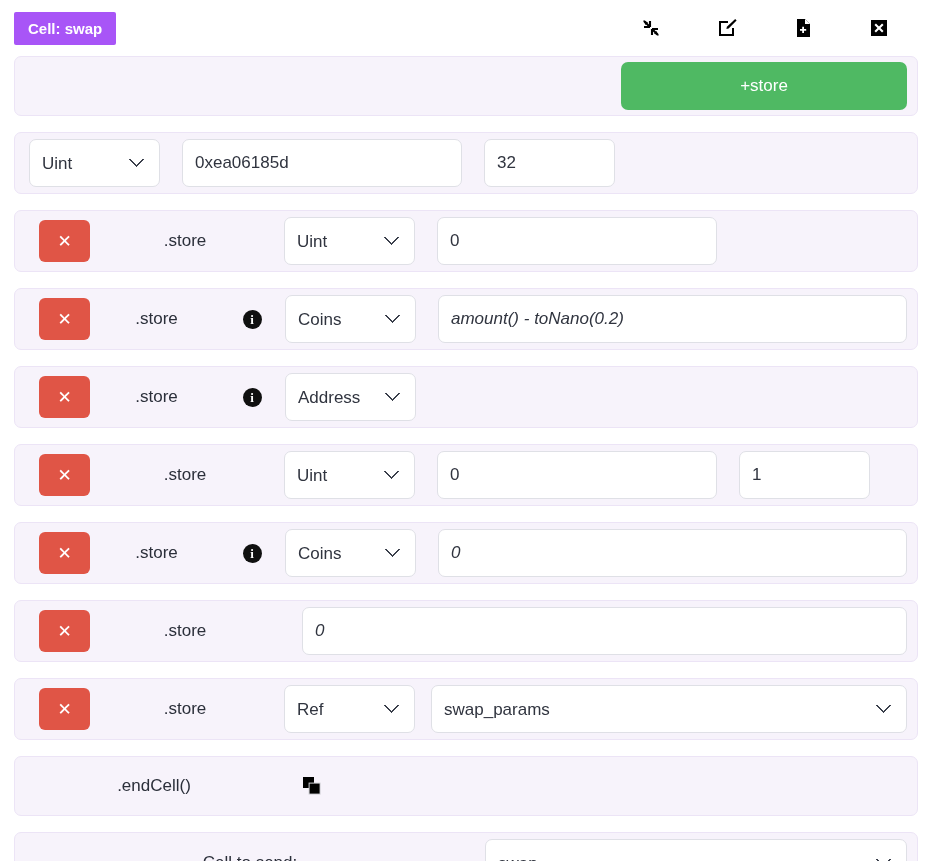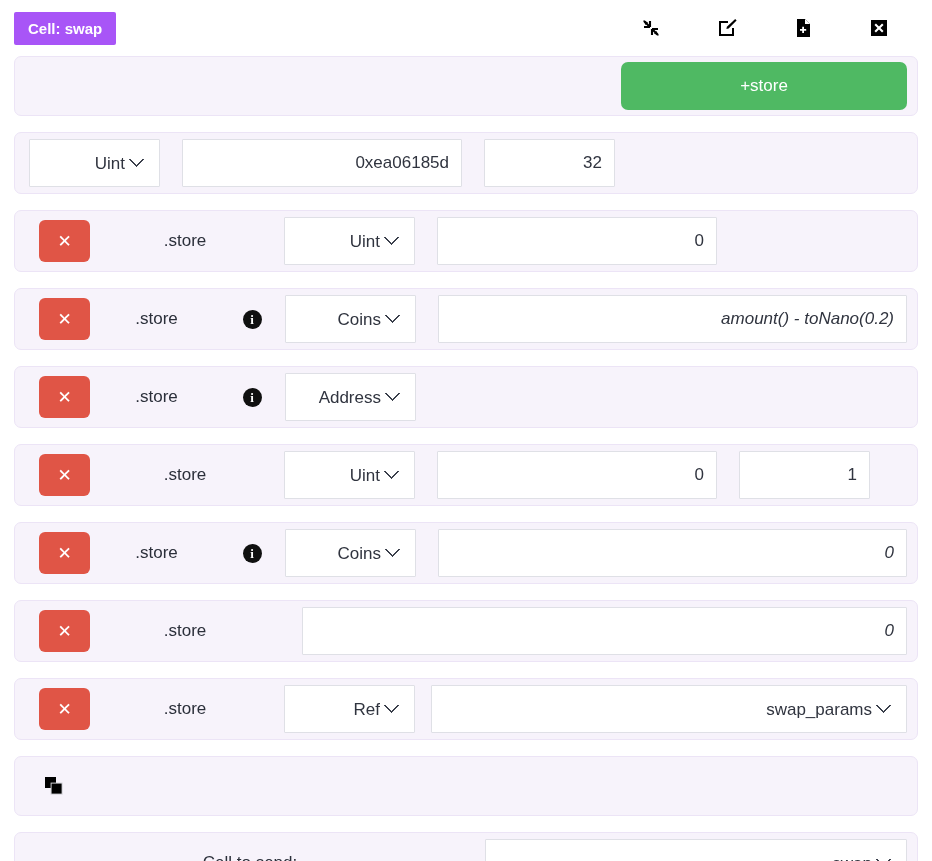--- a/index.html
+++ b/index.html
@@ -113,28 +113,27 @@
     font-family: "Liberation Serif", serif;
     display: flex; align-items: center; justify-content: center;
     line-height: 1;
     cursor: pointer;
   }
 
   
   .ctl {
     background: #ffffff;
     border: 1px solid #dfe0e6;
-    border-radius: 1px;
+    border-radius: 7px;
     height: 48px;
     font-size: 17px;
     color: #30343f;
     font-family: "Liberation Sans", sans-serif;
     padding: 0 12px;
     outline: none;
-    text-align: right;
   }
   select.ctl {
     appearance: none; -webkit-appearance: none;
     background-image:
       linear-gradient(45deg, transparent 49%, #3a3f4b 50%, #3a3f4b 57%, transparent 58%),
       linear-gradient(-45deg, transparent 49%, #3a3f4b 50%, #3a3f4b 57%, transparent 58%);
     background-position: right 22px center, right 15px center;
     background-size: 8px 8px, 8px 8px;
     background-repeat: no-repeat;
     padding-right: 34px;
@@ -278,20 +277,21 @@
       <div class="row-label label-mid">.store</div>
       <select class="ctl type-select">
         <option>Ref</option>
       </select>
       <select class="ctl ref-select">
         <option>swap_params</option>
       </select>
     </div>
 
     <div class="row">
+      <div class="row-label label-wide">.endCell()</div>
       <div class="copy-slot">
         <svg class="copy-icon" viewBox="0 0 20 20">
           <rect x="1" y="1" width="11" height="11" fill="#000"></rect>
           <rect x="6.6" y="6.6" width="12" height="12" fill="#cfcfd4"></rect>
           <rect x="7.6" y="7.6" width="10" height="10" fill="#000"></rect>
         </svg>
       </div>
     </div>
 
     <div class="row row-send">

